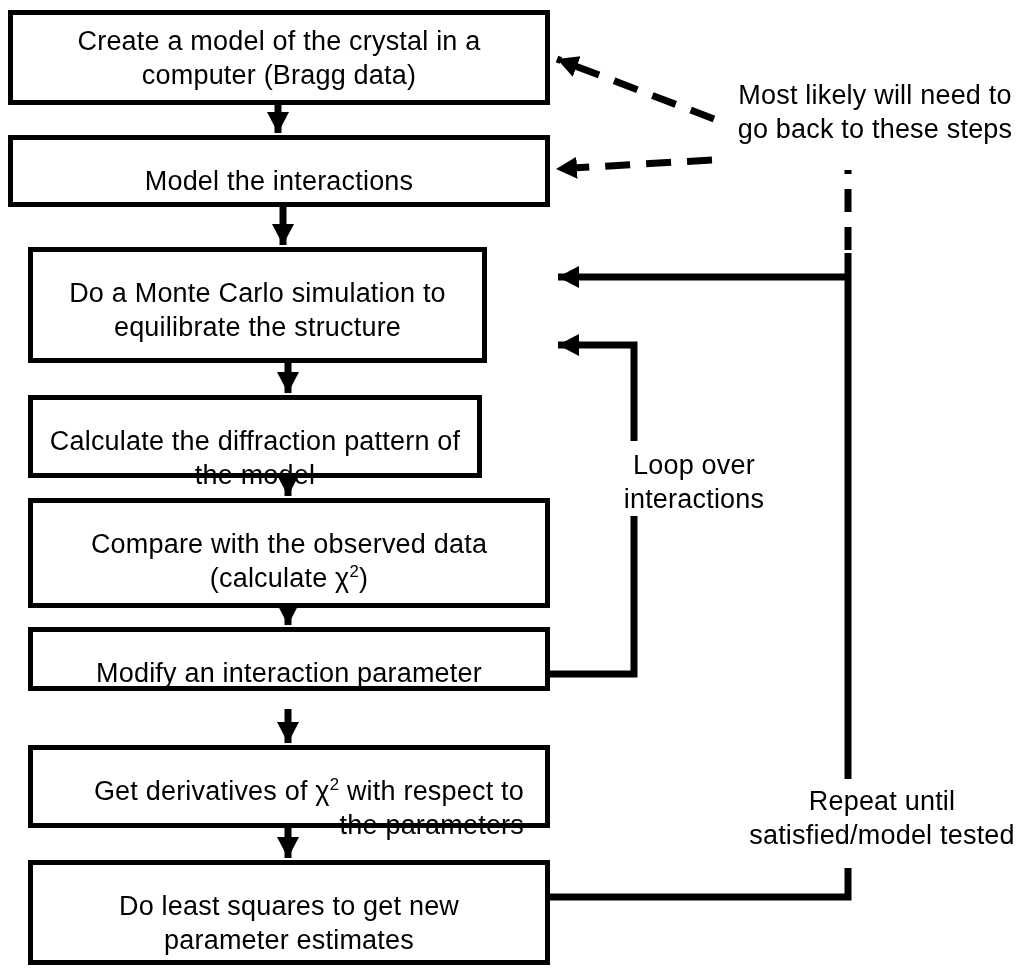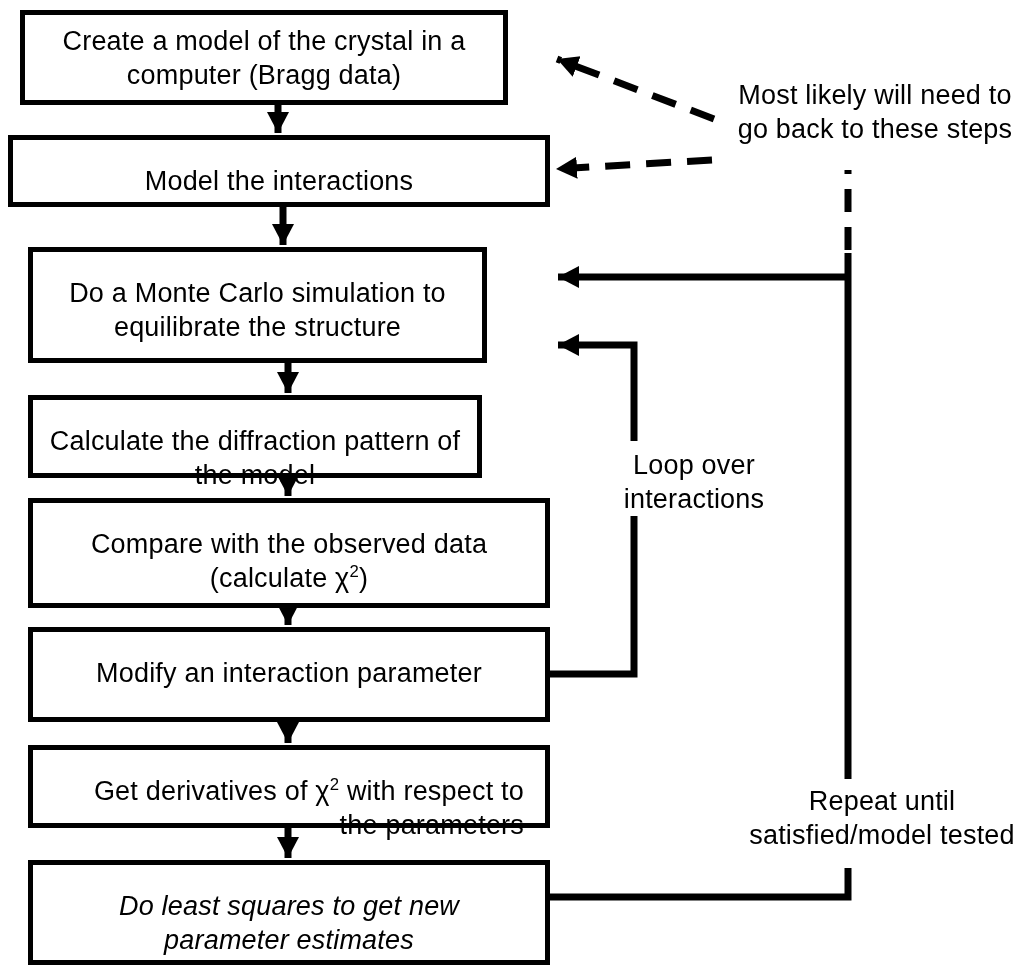--- a/index.html
+++ b/index.html
@@ -48,49 +48,49 @@
 
     <path class="ln" d="M550,897 L848,897 L848,868"></path>
     <path class="ln" d="M848,779 L848,253"></path>
     <path class="lnd2" d="M848,250 L848,170"></path>
     <path class="ln" d="M848,277 L558,277" marker-end="url(#ah)"></path>
 
     <path class="lnd" d="M714,119 L557,59" marker-end="url(#ah)"></path>
     <path class="lnd" d="M712,160 L556,169" marker-end="url(#ah)"></path>
   </svg>
 
-  <div class="box" style="left:20px; top:10px; width:488px; height:95px;">
+  <div class="box" style="left:8px; top:10px; width:542px; height:95px;">
     <div class="bt" style="max-width:480px; padding-top:9px;">Create a model of the crystal in a computer (Bragg data)</div>
   </div>
 
   <div class="box" style="left:8px; top:135px; width:542px; height:72px;">
     <div class="bt">Model the interactions</div>
   </div>
 
   <div class="box" style="left:28px; top:247px; width:459px; height:116px;">
     <div class="bt" style="max-width:440px;">Do a Monte Carlo simulation to equilibrate the structure</div>
   </div>
 
   <div class="box" style="left:28px; top:395px; width:454px; height:83px;">
     <div class="bt" style="max-width:500px;">Calculate the diffraction pattern of the model</div>
   </div>
 
   <div class="box" style="left:28px; top:498px; width:522px; height:110px;">
     <div class="bt" style="max-width:460px;text-align:center;"><span>Compare with the observed data (calculate χ</span><sup>2</sup><span>)</span></div>
   </div>
 
-  <div class="box" style="left:28px; top:627px; width:522px; height:95px;">
+  <div class="box" style="left:28px; top:627px; width:522px; height:64px;">
     <div class="bt">Modify an interaction parameter</div>
   </div>
 
   <div class="box" style="left:28px; top:745px; width:522px; height:83px;">
     <div class="bt" style="max-width:470px;text-align:right;"><span>Get derivatives of χ</span><sup>2</sup><span> with respect to the parameters</span></div>
   </div>
 
-  <div class="box" style="left:28px; top:860px; width:522px; height:105px;font-style:italic;">
+  <div class="box" style="left:28px; top:860px; width:522px; height:105px;">
     <div class="bt" style="max-width:390px;">Do least squares to get new parameter estimates</div>
   </div>
 
   <div class="ann" style="left:722px; top:78px; width:306px;">Most likely will need to go back to these steps</div>
 
   <div class="ann" style="left:594px; top:448px; width:200px;">Loop over interactions</div>
 
   <div class="ann" style="left:728px; top:784px; width:308px;">Repeat until satisfied/model tested</div>
 
 </div>

